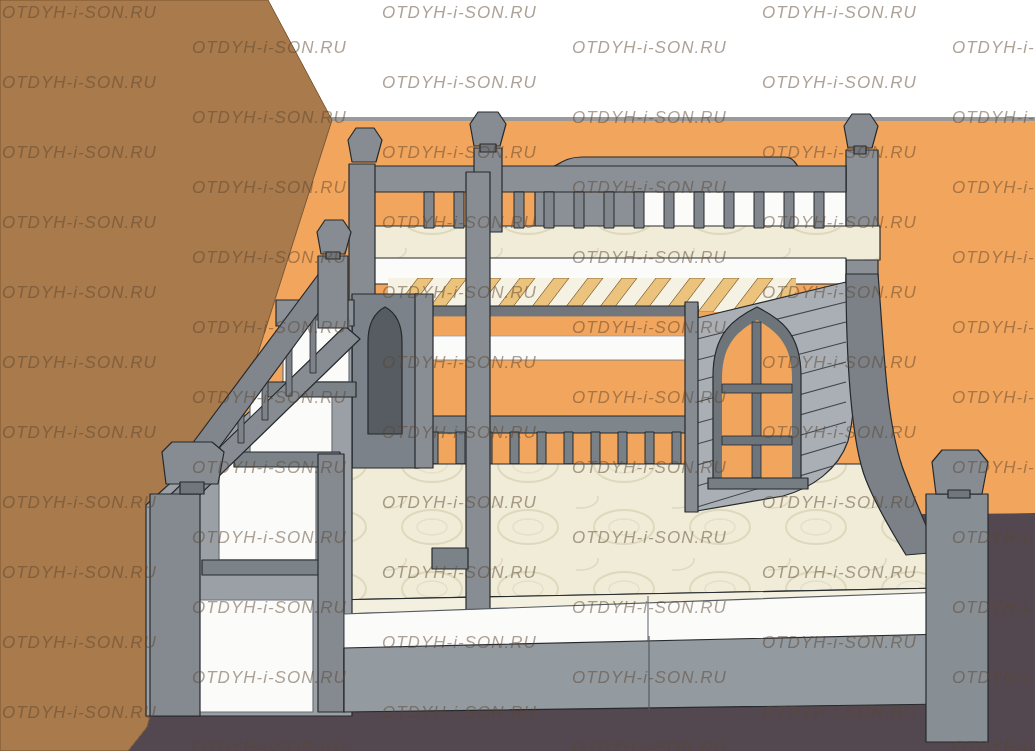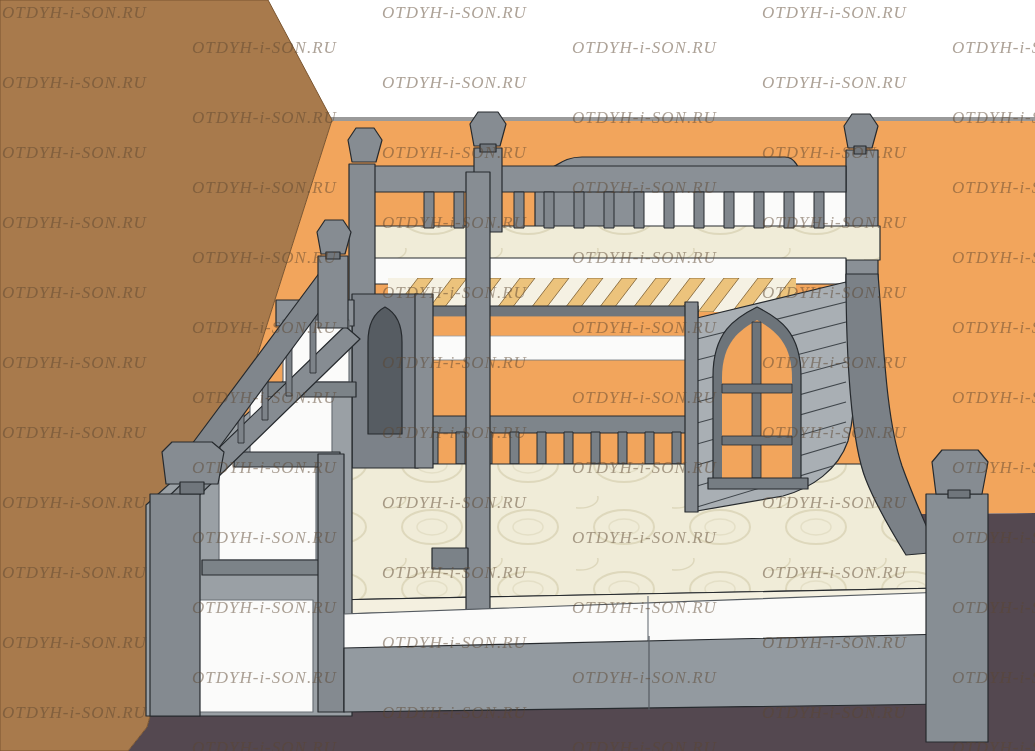--- a/index.html
+++ b/index.html
@@ -1,17 +1,17 @@
 <!DOCTYPE html>
 <html><head>
 <meta charset="utf-8">
 <style>
   html,body{margin:0;padding:0;background:#ffffff;}
   .scene{position:relative;width:1035px;height:751px;overflow:hidden;
-         font-family:Liberation Serif, serif;}
+         font-family:Liberation Sans, sans-serif;}
   .scene svg{position:absolute;left:0;top:0;}
   .wm-text{font-style:italic;font-size:17px;letter-spacing:1px;font-weight:500;}
 </style>
 </head>
 <body>
 
 <div class="scene">
 <svg width="1035" height="751" viewBox="0 0 1035 751">
   <defs>
     <pattern id="matpat" width="96" height="62" patternUnits="userSpaceOnUse">

